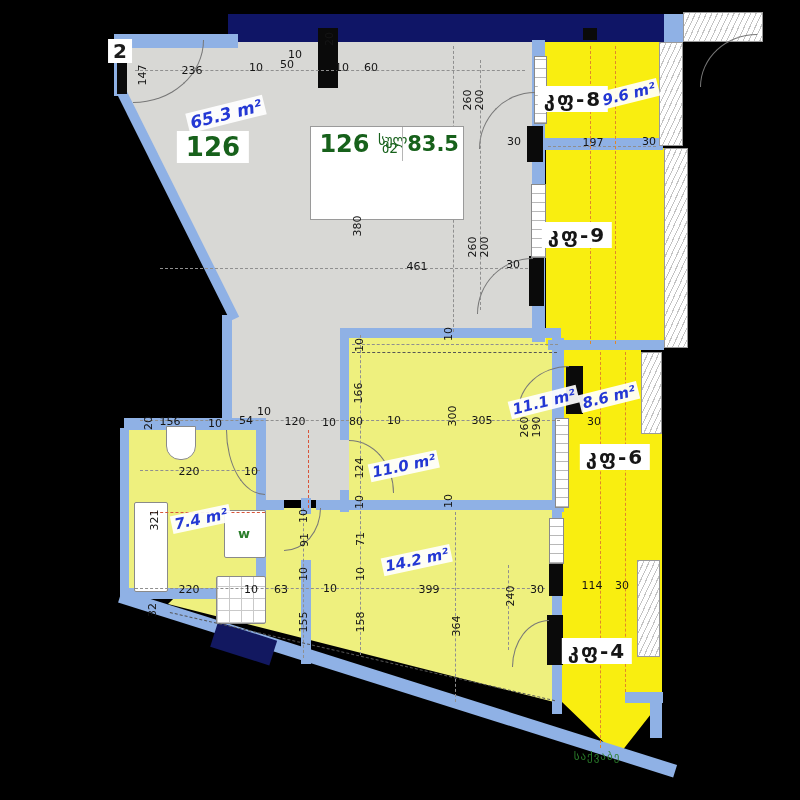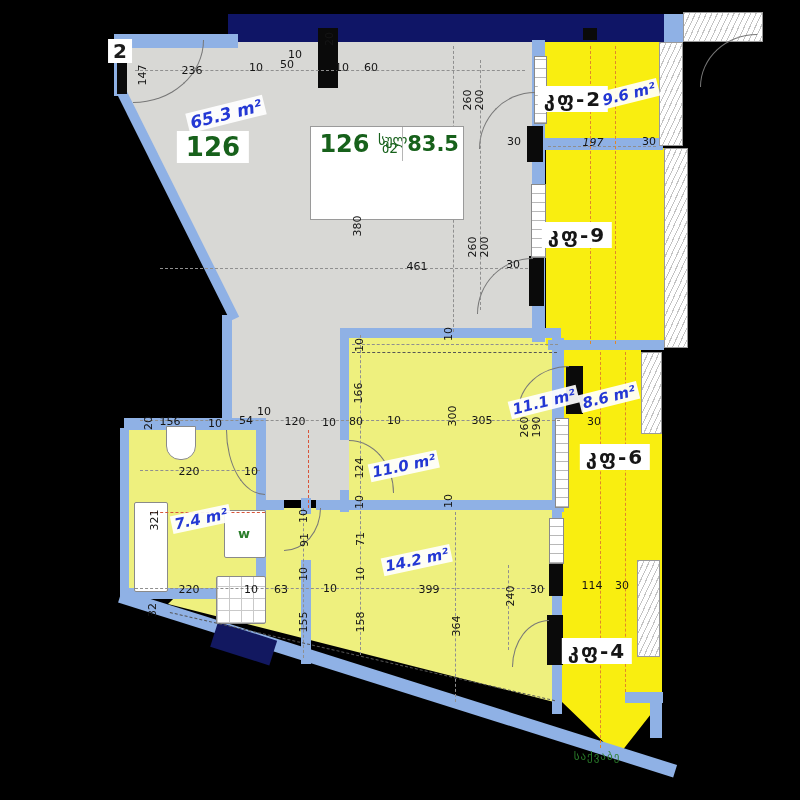--- a/index.html
+++ b/index.html
@@ -153,21 +153,21 @@
     <span class="lbl dim" style="left: 192px; top: 70px; transform: translate(-50%, -50%) rotate(0deg);">236</span>
     <span class="lbl dim" style="left: 256px; top: 67px; transform: translate(-50%, -50%) rotate(0deg);">10</span>
     <span class="lbl dim" style="left: 287px; top: 64px; transform: translate(-50%, -50%) rotate(0deg); text-align: center;">50</span>
     <span class="lbl dim" style="left: 295px; top: 54px; transform: translate(-50%, -50%) rotate(0deg);">10</span>
     <span class="lbl dim" style="left: 329px; top: 39px; transform: translate(-50%, -50%) rotate(-90deg);">20</span>
     <span class="lbl dim" style="left: 342px; top: 67px; transform: translate(-50%, -50%) rotate(0deg);">10</span>
     <span class="lbl dim" style="left: 371px; top: 67px; transform: translate(-50%, -50%) rotate(0deg);">60</span>
     <span class="lbl dim" style="left: 467px; top: 100px; transform: translate(-50%, -50%) rotate(-90deg);">260</span>
     <span class="lbl dim" style="left: 479px; top: 100px; transform: translate(-50%, -50%) rotate(-90deg);">200</span>
     <span class="lbl dim" style="left: 514px; top: 141px; transform: translate(-50%, -50%) rotate(0deg);">30</span>
-    <span class="lbl dim" style="left: 593px; top: 142px; transform: translate(-50%, -50%) rotate(0deg); font-style: italic;">197</span>
+    <span class="lbl dim" style="left: 593px; top: 142px; transform: translate(-50%, -50%) rotate(0deg);">197</span>
     <span class="lbl dim" style="left: 649px; top: 141px; transform: translate(-50%, -50%) rotate(0deg);">30</span>
     <span class="lbl dim" style="left: 357px; top: 226px; transform: translate(-50%, -50%) rotate(-90deg);">380</span>
     <span class="lbl dim" style="left: 381px; top: 266px; transform: translate(-50%, -50%) rotate(0deg); margin-left: 36px;">461</span>
     <span class="lbl dim" style="left: 472px; top: 247px; transform: translate(-50%, -50%) rotate(-90deg);">260</span>
     <span class="lbl dim" style="left: 484px; top: 247px; transform: translate(-50%, -50%) rotate(-90deg);">200</span>
     <span class="lbl dim" style="left: 513px; top: 264px; transform: translate(-50%, -50%) rotate(0deg);">30</span>
     <span class="lbl dim" style="left: 359px; top: 345px; transform: translate(-50%, -50%) rotate(-90deg);">10</span>
     <span class="lbl dim" style="left: 448px; top: 334px; transform: translate(-50%, -50%) rotate(-90deg);">10</span>
     <span class="lbl dim" style="left: 358px; top: 393px; transform: translate(-50%, -50%) rotate(-90deg);">166</span>
     <span class="lbl dim" style="left: 356px; top: 421px; transform: translate(-50%, -50%) rotate(0deg);">80</span>
@@ -201,21 +201,21 @@
     <span class="lbl dim" style="left: 330px; top: 588px; transform: translate(-50%, -50%) rotate(0deg);">10</span>
     <span class="lbl dim" style="left: 152px; top: 610px; transform: translate(-50%, -50%) rotate(-90deg);">32</span>
     <span class="lbl dim" style="left: 303px; top: 622px; transform: translate(-50%, -50%) rotate(-90deg);">155</span>
     <span class="lbl dim" style="left: 360px; top: 622px; transform: translate(-50%, -50%) rotate(-90deg);">158</span>
     <span class="lbl dim" style="left: 429px; top: 589px; transform: translate(-50%, -50%) rotate(0deg);">399</span>
     <span class="lbl dim" style="left: 456px; top: 626px; transform: translate(-50%, -50%) rotate(-90deg);">364</span>
     <span class="lbl dim" style="left: 510px; top: 596px; transform: translate(-50%, -50%) rotate(-90deg);">240</span>
     <span class="lbl dim" style="left: 537px; top: 589px; transform: translate(-50%, -50%) rotate(0deg);">30</span>
     <span class="lbl dim" style="left: 592px; top: 585px; transform: translate(-50%, -50%) rotate(0deg);">114</span>
     <span class="lbl dim" style="left: 622px; top: 585px; transform: translate(-50%, -50%) rotate(0deg);">30</span>
-    <span class="lbl balcony" style="left: 573px; top: 99px; transform: translate(-50%, -50%) rotate(0deg);">კფ-2</span>
+    <span class="lbl balcony" style="left: 573px; top: 99px; transform: translate(-50%, -50%) rotate(0deg);">კფ-8</span>
     <span class="lbl balcony" style="left: 577px; top: 235px; transform: translate(-50%, -50%) rotate(0deg);">კფ-9</span>
     <span class="lbl balcony" style="left: 615px; top: 457px; transform: translate(-50%, -50%) rotate(0deg);">კფ-6</span>
     <span class="lbl balcony" style="left: 597px; top: 651px; transform: translate(-50%, -50%) rotate(0deg);">კფ-4</span>
     <span class="lbl area" style="left: 226px; top: 114px; transform: translate(-50%, -50%) rotate(-14deg); font-size: 17px;">65.3 m²</span>
     <span class="lbl area" style="left: 629px; top: 94px; transform: translate(-50%, -50%) rotate(-14deg); font-size: 15px;">9.6 m²</span>
     <span class="lbl area" style="left: 609px; top: 397px; transform: translate(-50%, -50%) rotate(-14deg); font-size: 15px;">8.6 m²</span>
     <span class="lbl area" style="left: 544px; top: 402px; transform: translate(-50%, -50%) rotate(-14deg); font-size: 15px;">11.1 m²</span>
     <span class="lbl area" style="left: 404px; top: 466px; transform: translate(-50%, -50%) rotate(-12deg); font-size: 15px;">11.0 m²</span>
     <span class="lbl area" style="left: 201px; top: 519px; transform: translate(-50%, -50%) rotate(-12deg); font-size: 15px;">7.4 m²</span>
     <span class="lbl area" style="left: 417px; top: 560px; transform: translate(-50%, -50%) rotate(-12deg); font-size: 15px;">14.2 m²</span>

